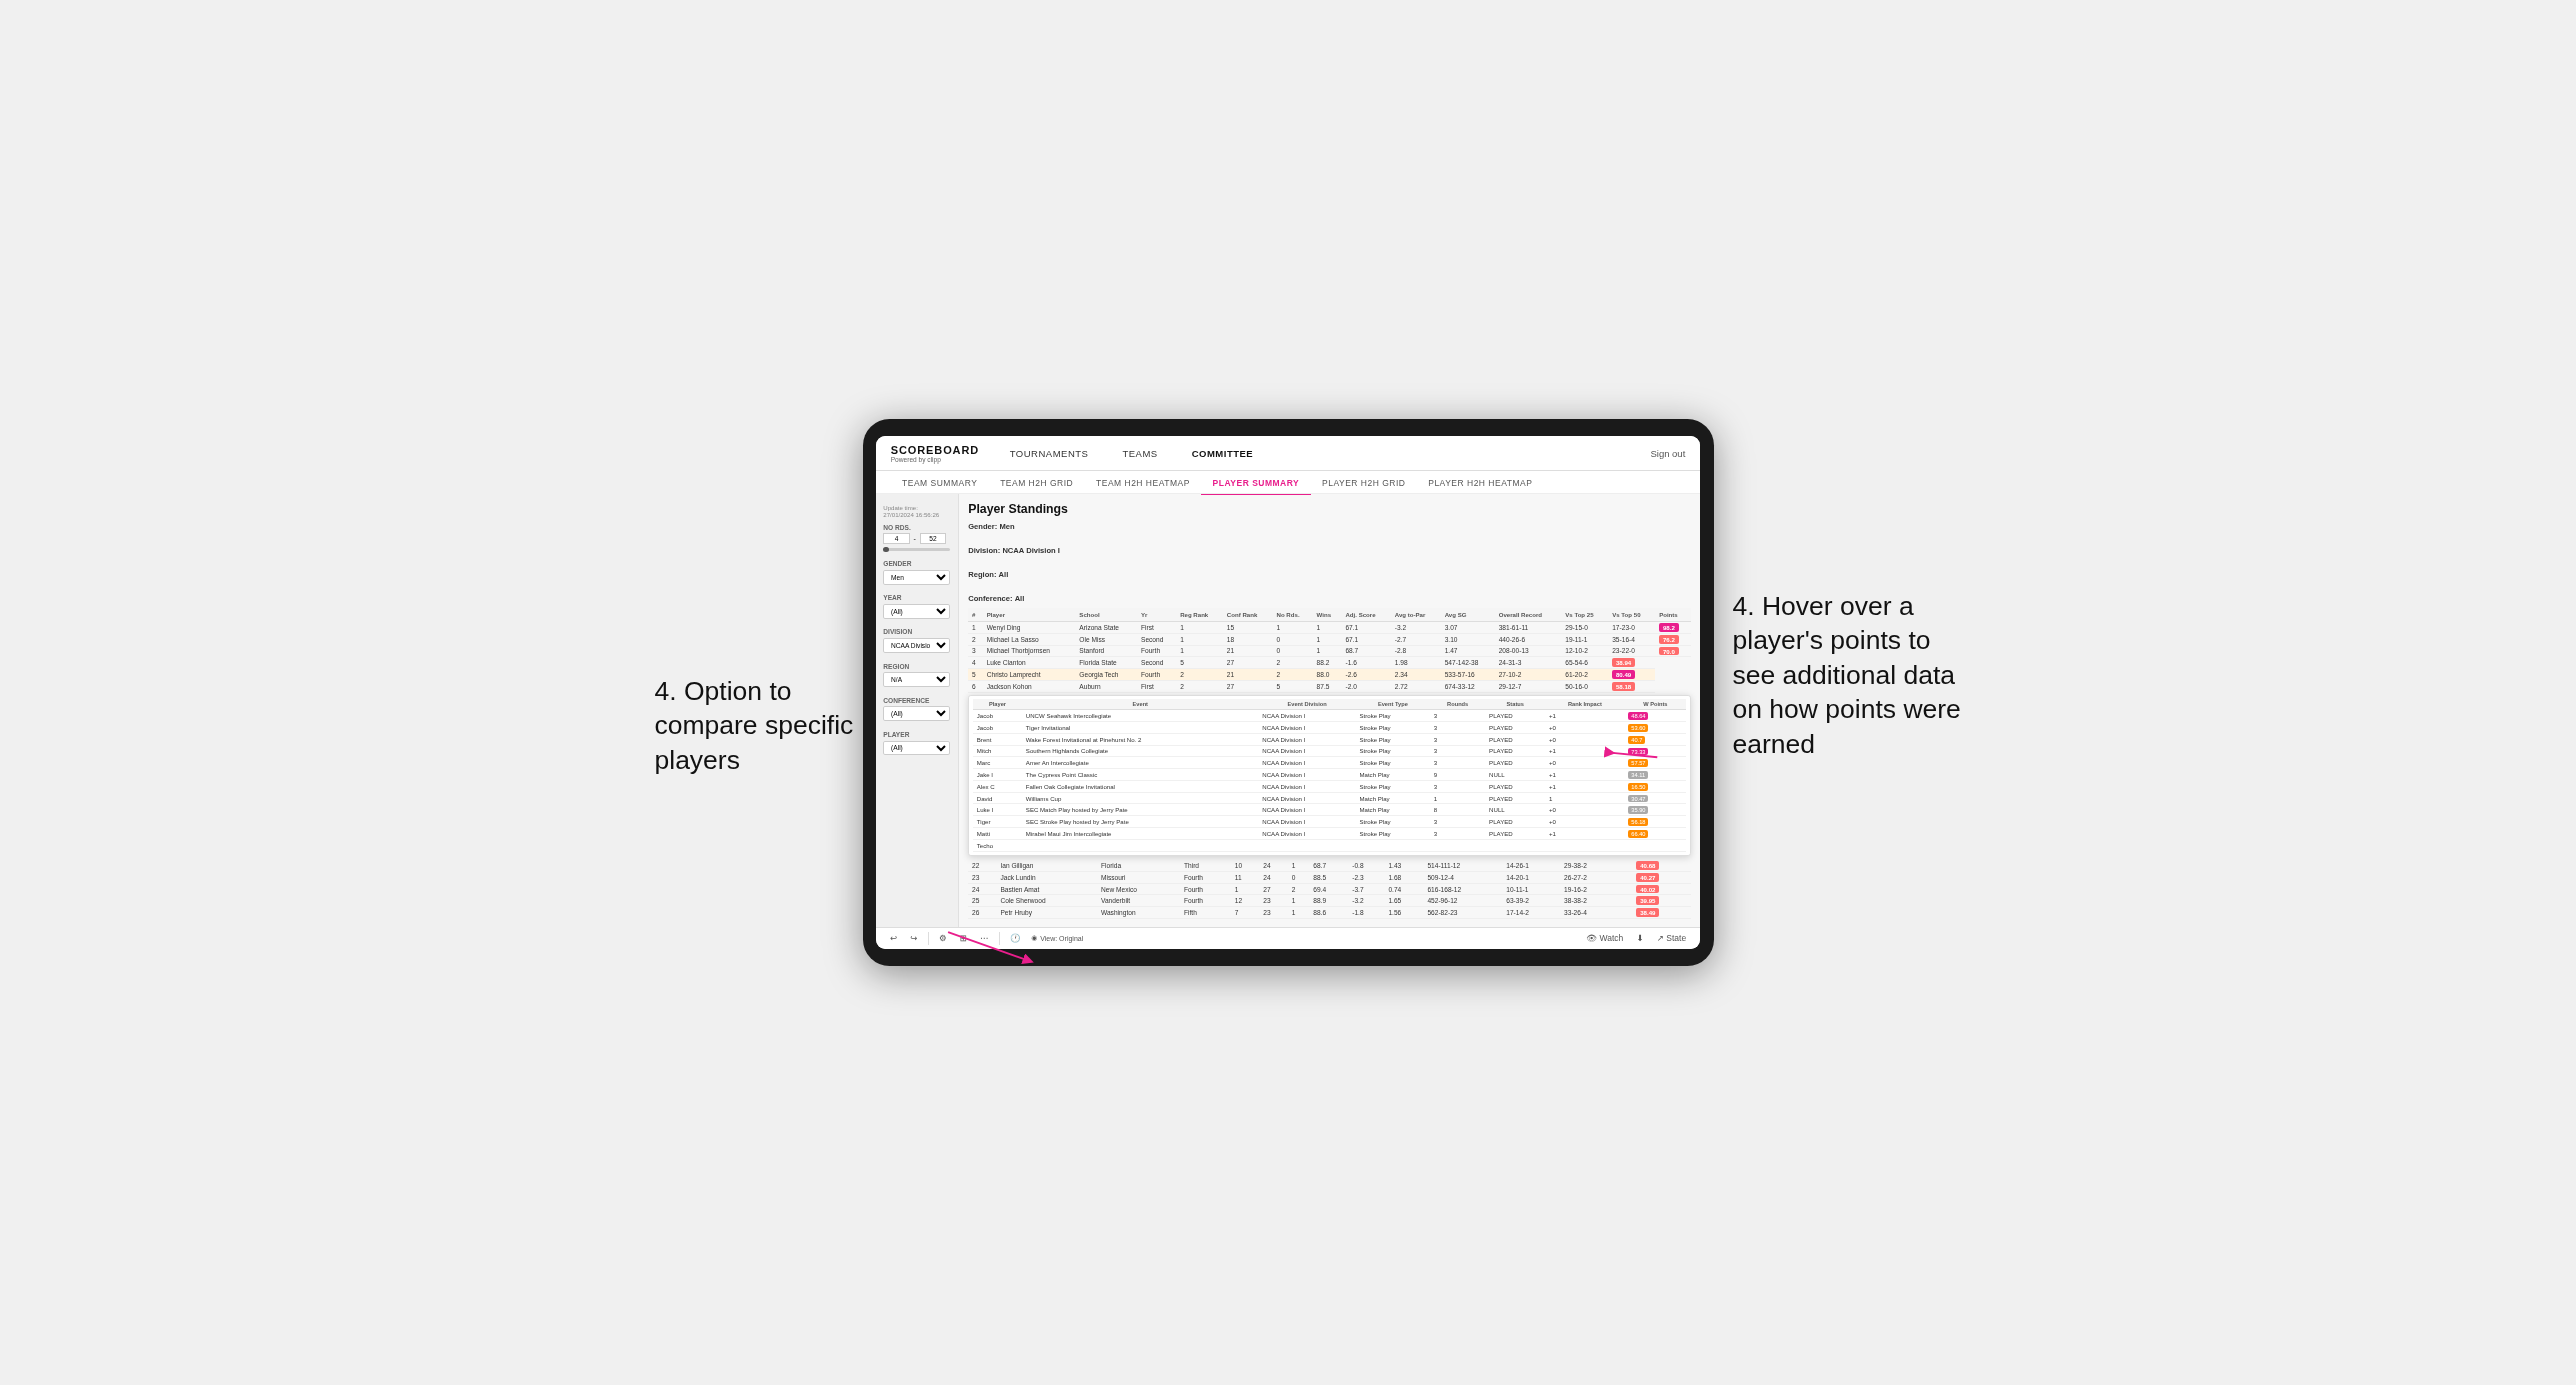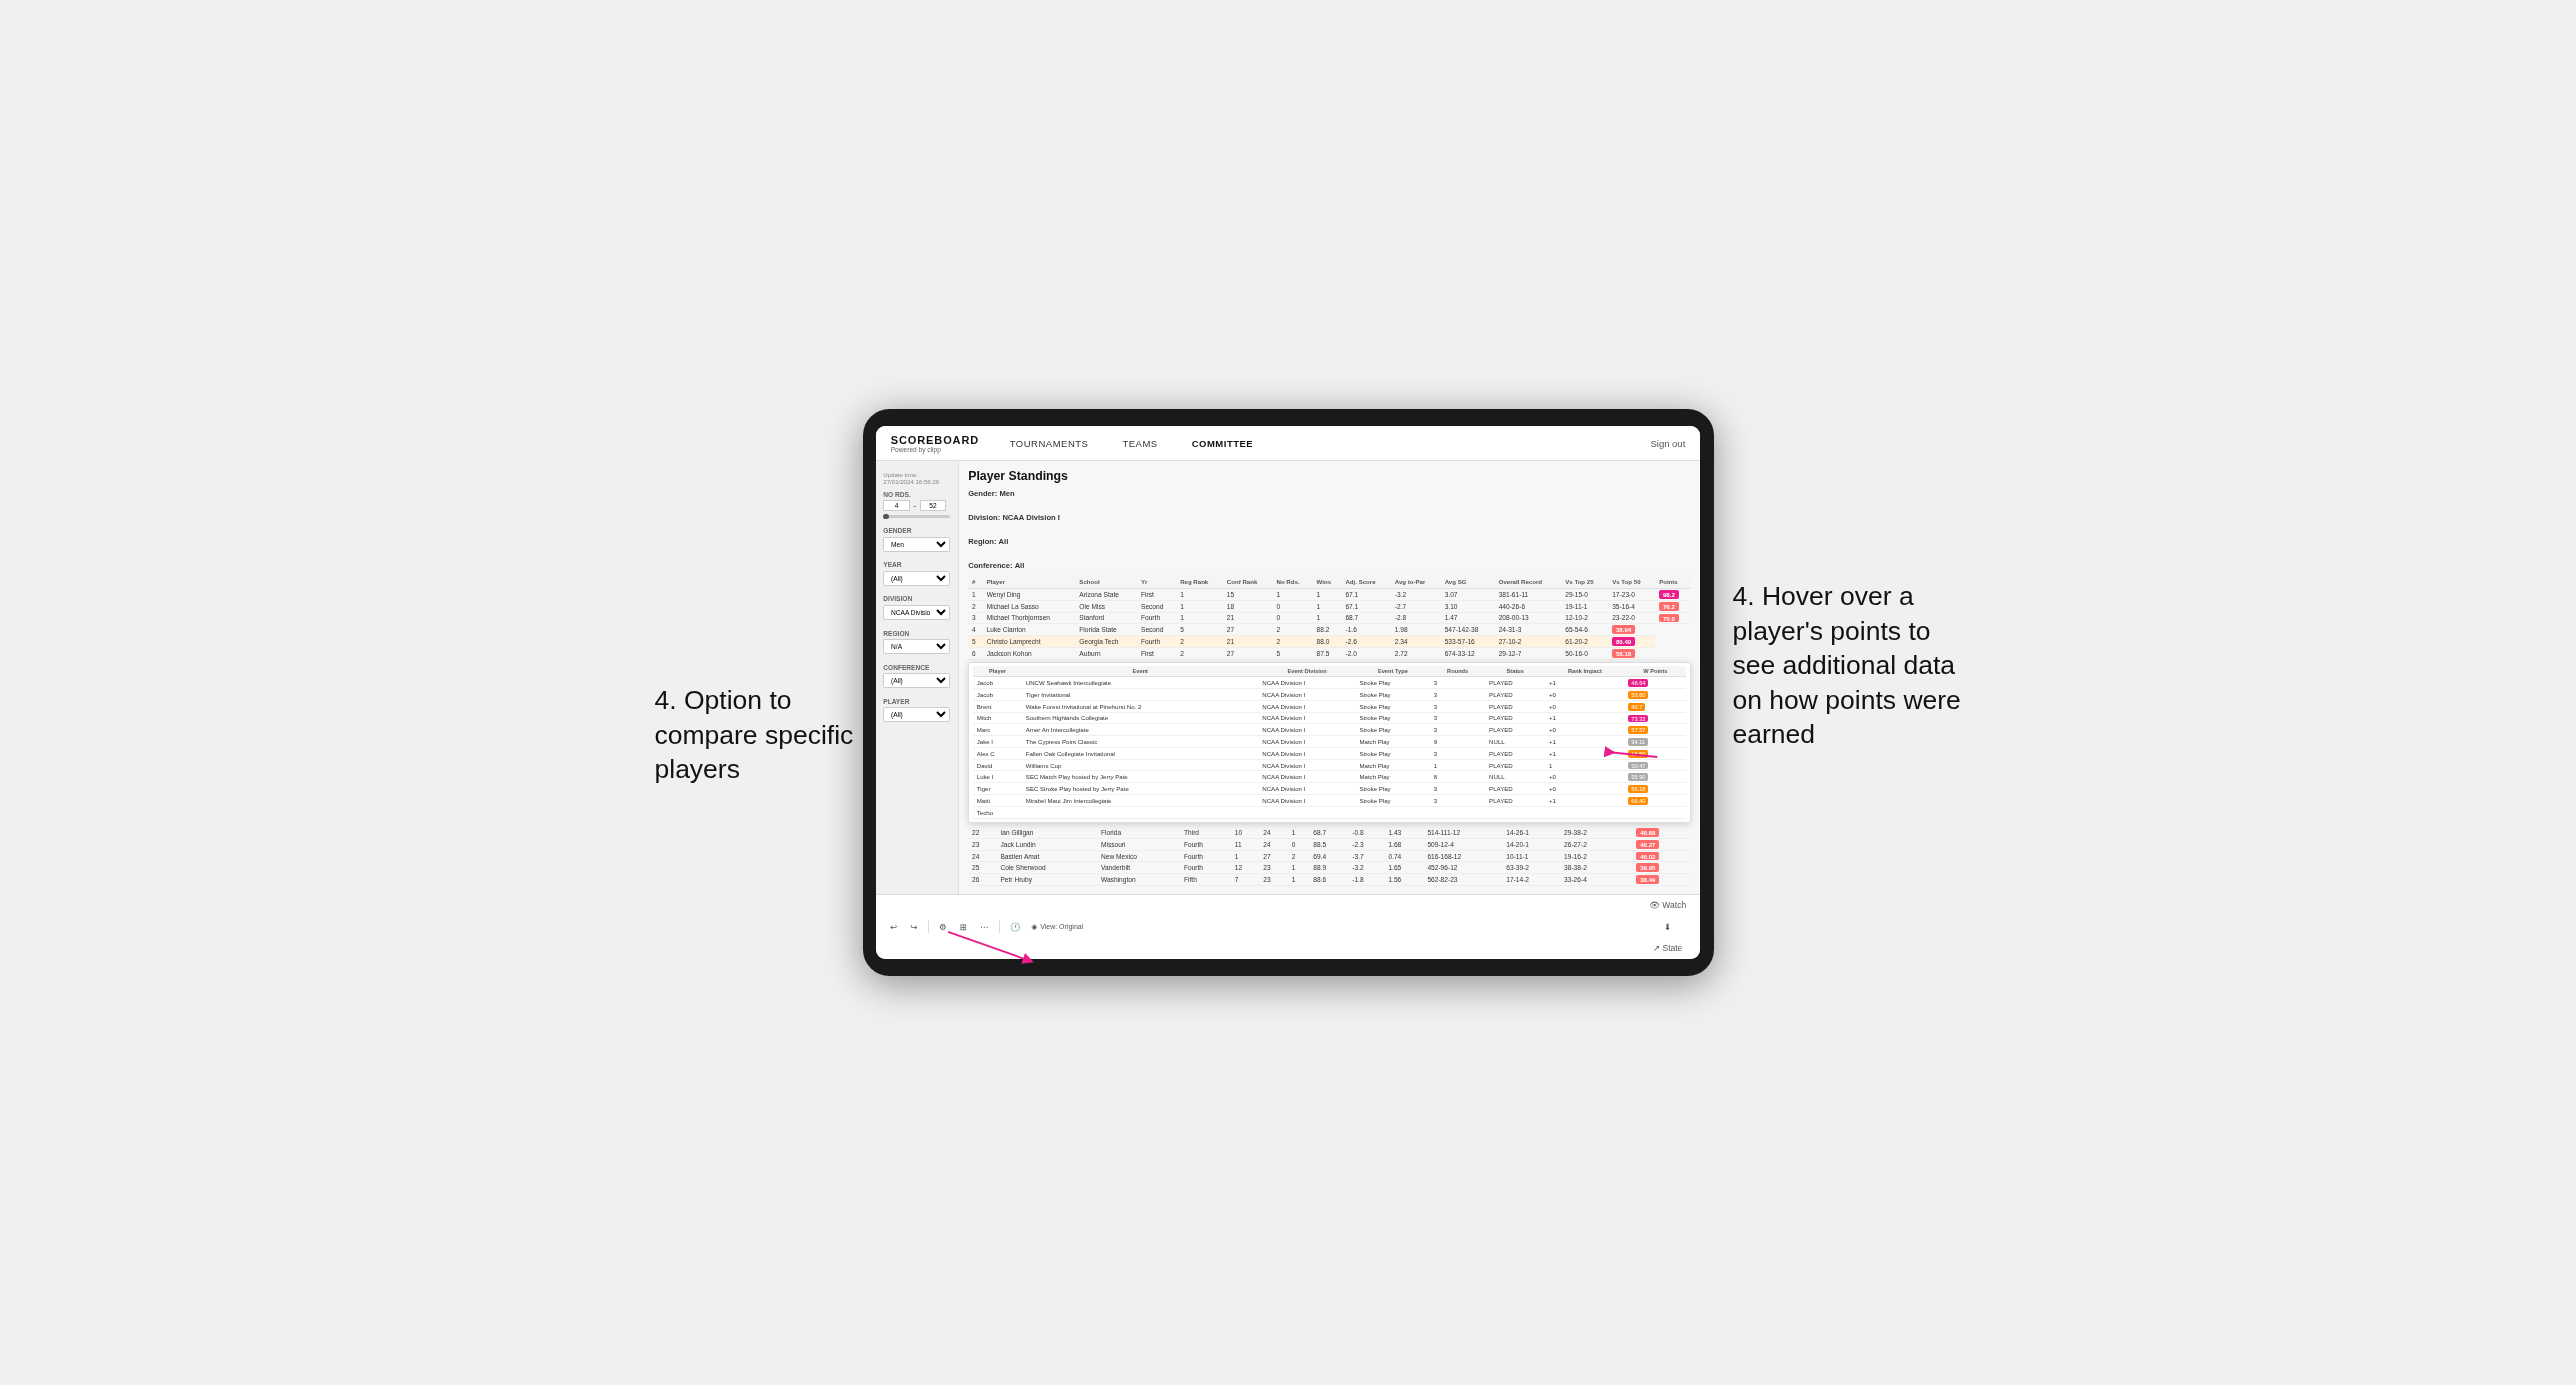--- a/index.html
+++ b/index.html
@@ -335,21 +335,20 @@
       align-items: center;
       gap: 2.8px;
       font-size: 7px;
       color: #555;
     }
     .toolbar-right {
       margin-left: auto;
       display: flex;
       gap: 7.6px;
       align-items: center;
-      flex-direction: column;
     }
 
     
     svg.arrow-svg {
       position: absolute;
       overflow: visible;
       pointer-events: none;
     }
 
     .highlighted-row {
@@ -380,20 +379,28 @@
         <div class="nav-links">
           <span class="nav-link">TOURNAMENTS</span>
           <span class="nav-link">TEAMS</span>
           <span class="nav-link active">COMMITTEE</span>
         </div>
         <div class="nav-right">
           <span>Sign out</span>
         </div>
       </div>
 
+      <div class="sub-navbar">
+        <span class="sub-nav-item">TEAM SUMMARY</span>
+        <span class="sub-nav-item">TEAM H2H GRID</span>
+        <span class="sub-nav-item">TEAM H2H HEATMAP</span>
+        <span class="sub-nav-item active">PLAYER SUMMARY</span>
+        <span class="sub-nav-item">PLAYER H2H GRID</span>
+        <span class="sub-nav-item">PLAYER H2H HEATMAP</span>
+      </div>
 
       <div class="main-content">
 
         <div class="sidebar">
           <div class="update-time">
             <span>Update time:</span><br>
             <span>27/01/2024 16:56:26</span>
           </div>
 
           <div class="sidebar-section">

